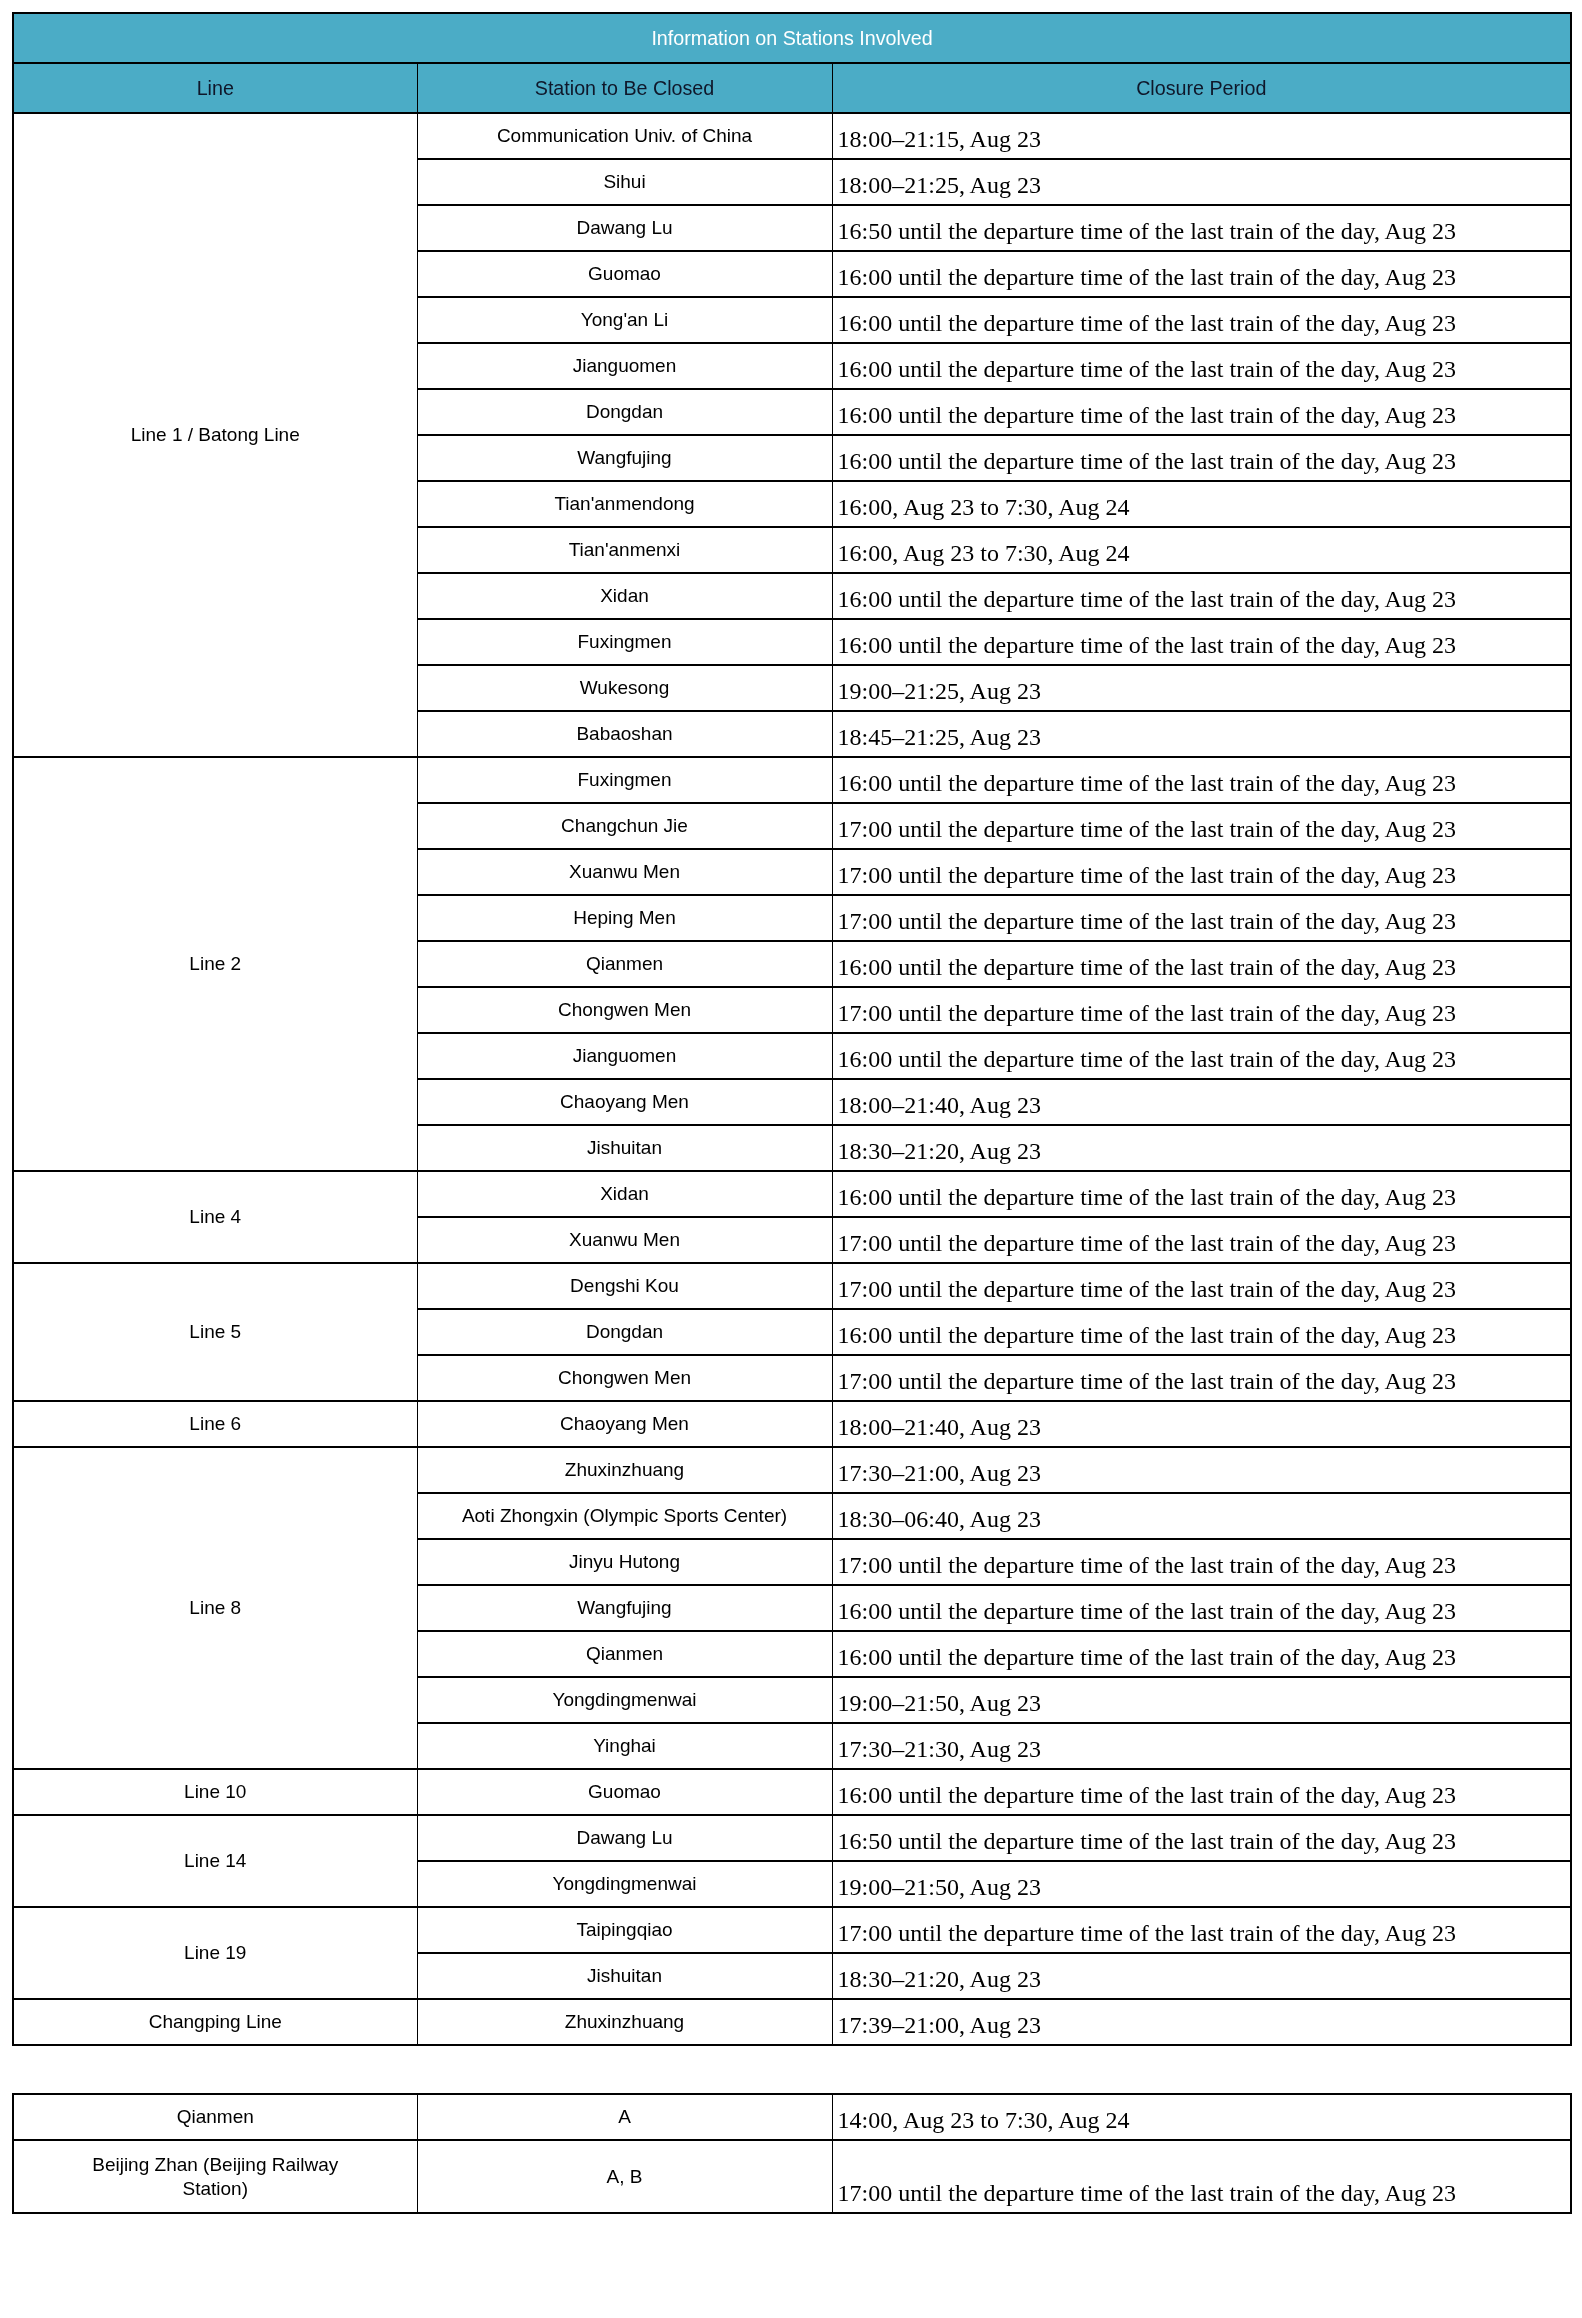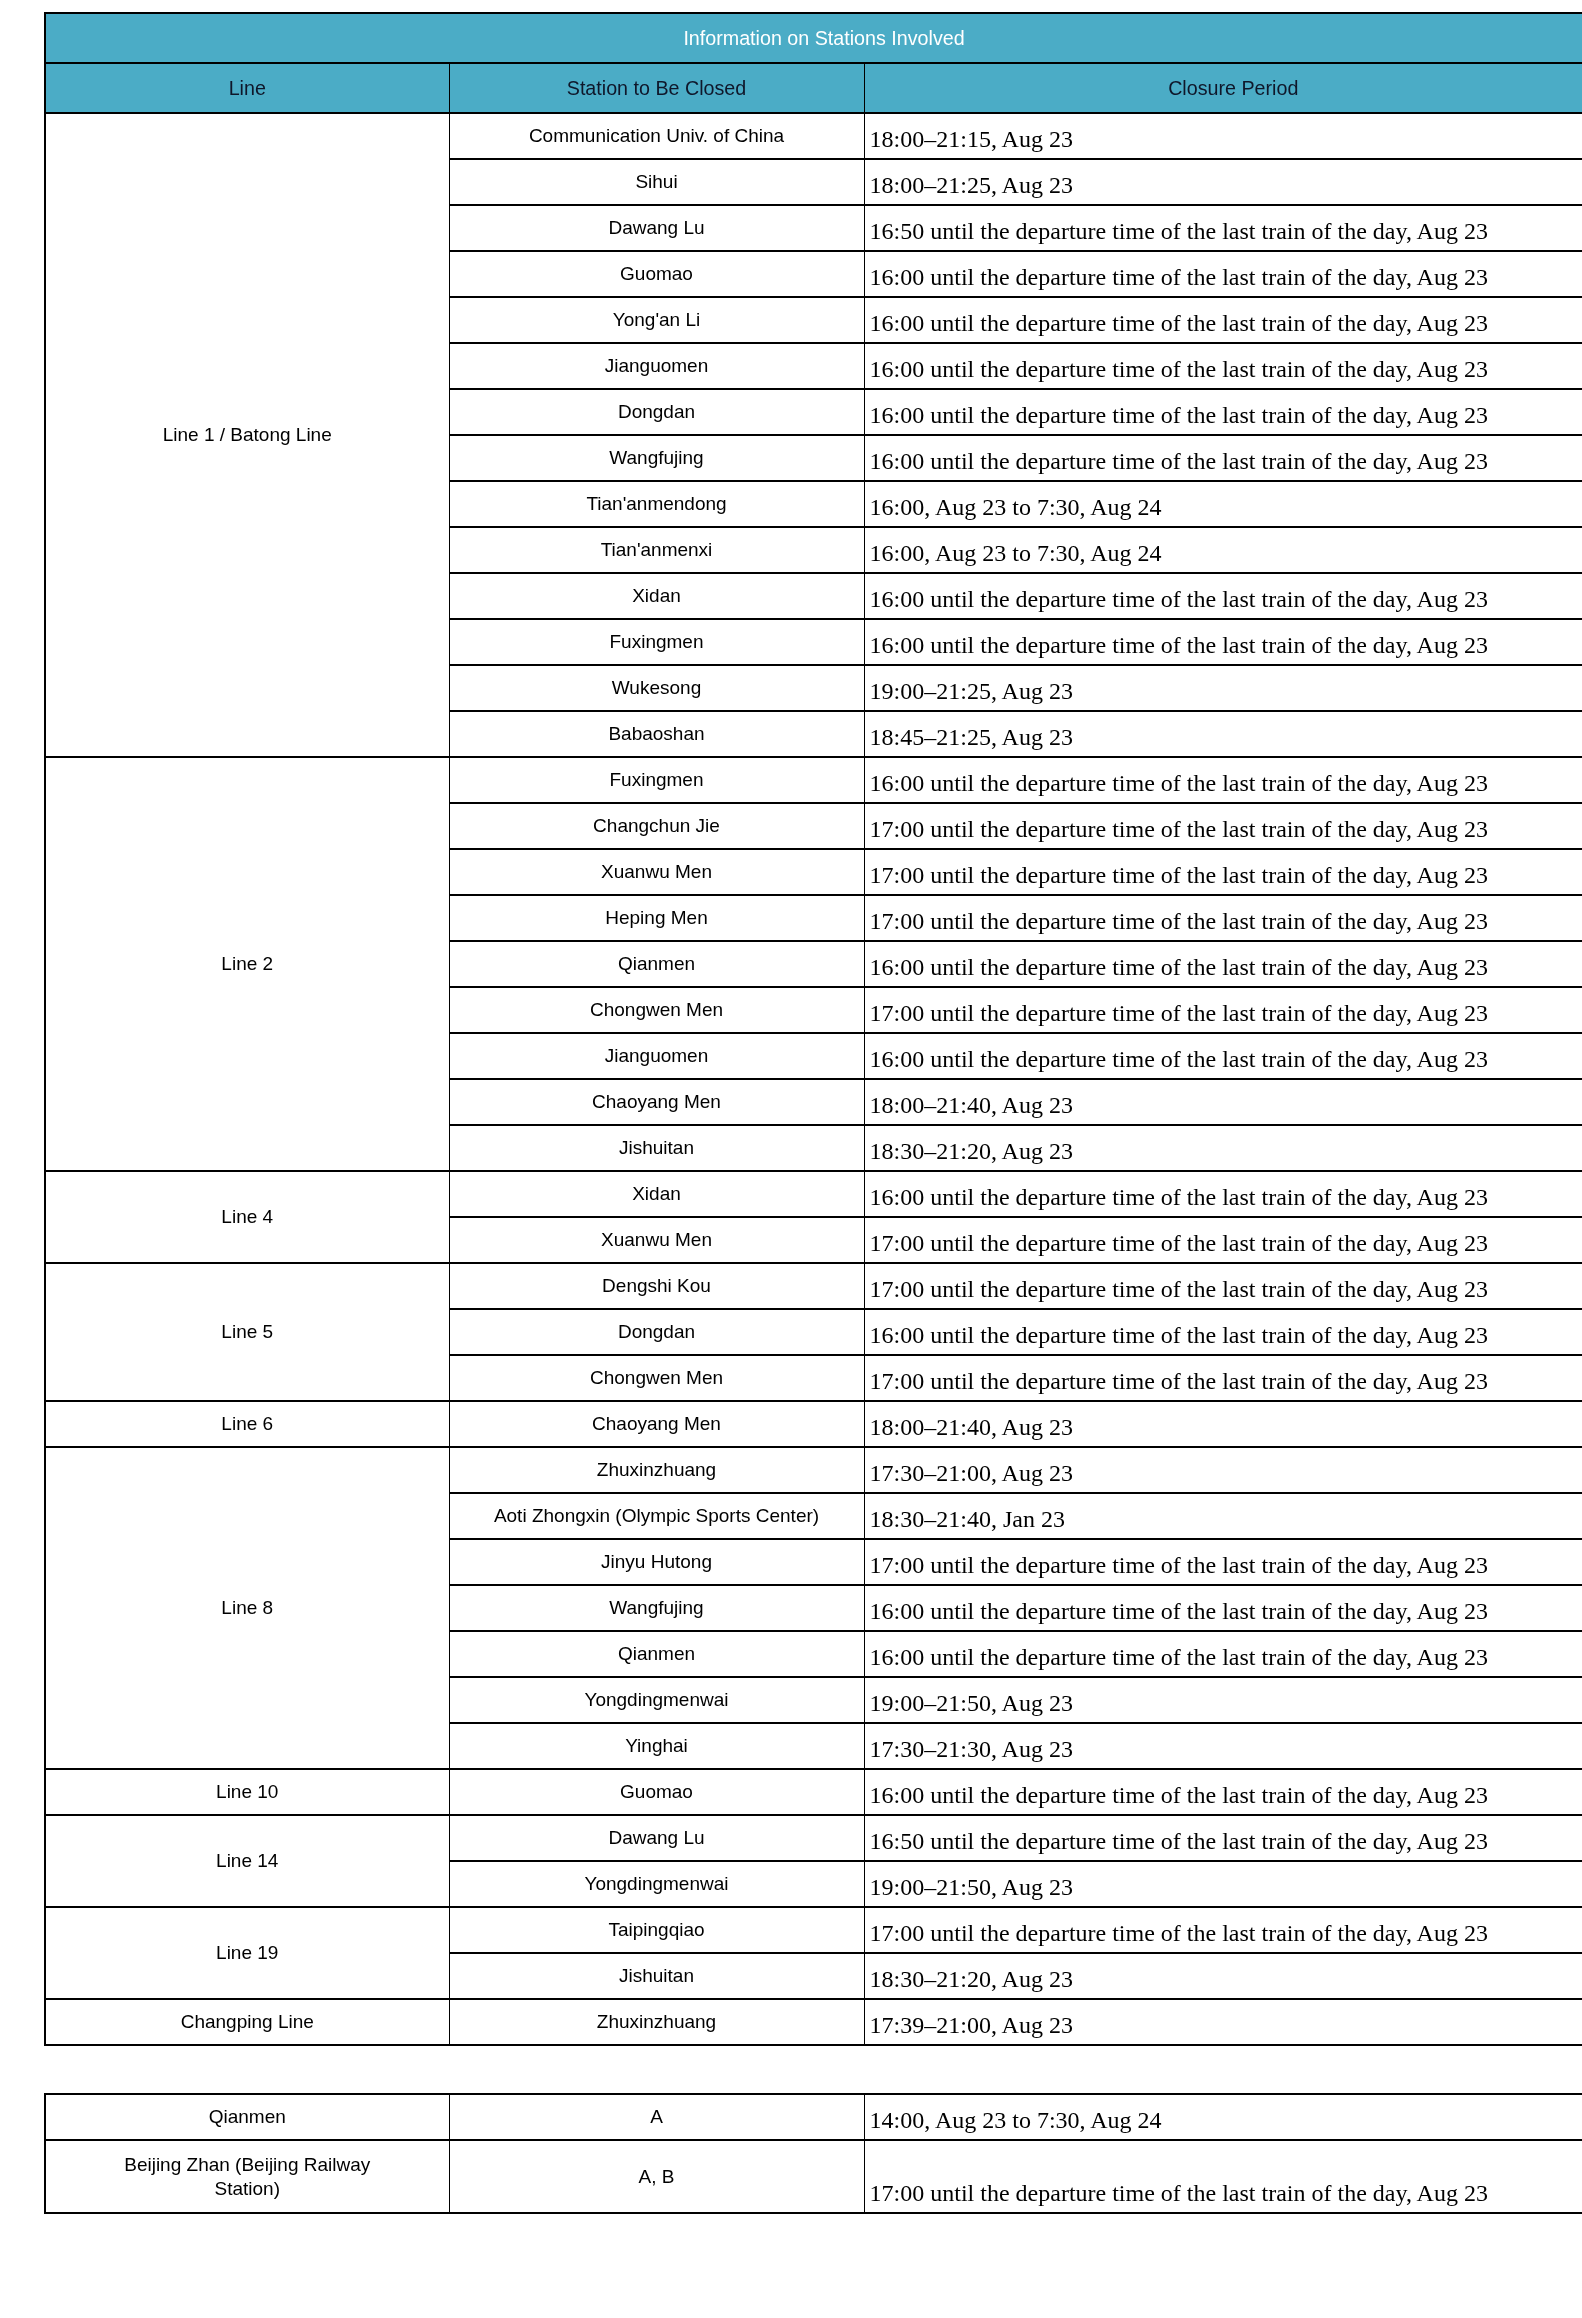--- a/index.html
+++ b/index.html
@@ -3,21 +3,20 @@
 <meta charset="utf-8">
 <style>
   html, body { margin: 0; padding: 0; background: #ffffff; }
   .page {
     position: relative;
     width: 1274px;
     height: 2319px;
     background: #ffffff;
     font-family: "Liberation Sans", sans-serif;
     color: #000000;
-    margin-left: 32px;
   }
   table.info-table {
     position: absolute;
     left: 12px;
     width: 1558px;
     border-collapse: collapse;
     table-layout: fixed;
     border: 2.6px solid #000000;
   }
   #stations-table { top: 12px; }
@@ -215,21 +214,21 @@
           <td class="station-cell">Chaoyang Men</td>
           <td class="closure-cell">18:00–21:40, Aug 23</td>
         </tr>
         <tr class="data-row">
           <td class="line-cell" rowspan="7">Line 8</td>
           <td class="station-cell">Zhuxinzhuang</td>
           <td class="closure-cell">17:30–21:00, Aug 23</td>
         </tr>
         <tr class="data-row">
           <td class="station-cell">Aoti Zhongxin (Olympic Sports Center)</td>
-          <td class="closure-cell">18:30–21:40, Jan 23</td>
+          <td class="closure-cell">18:30–06:40, Aug 23</td>
         </tr>
         <tr class="data-row">
           <td class="station-cell">Jinyu Hutong</td>
           <td class="closure-cell">17:00 until the departure time of the last train of the day, Aug 23</td>
         </tr>
         <tr class="data-row">
           <td class="station-cell">Wangfujing</td>
           <td class="closure-cell">16:00 until the departure time of the last train of the day, Aug 23</td>
         </tr>
         <tr class="data-row">

